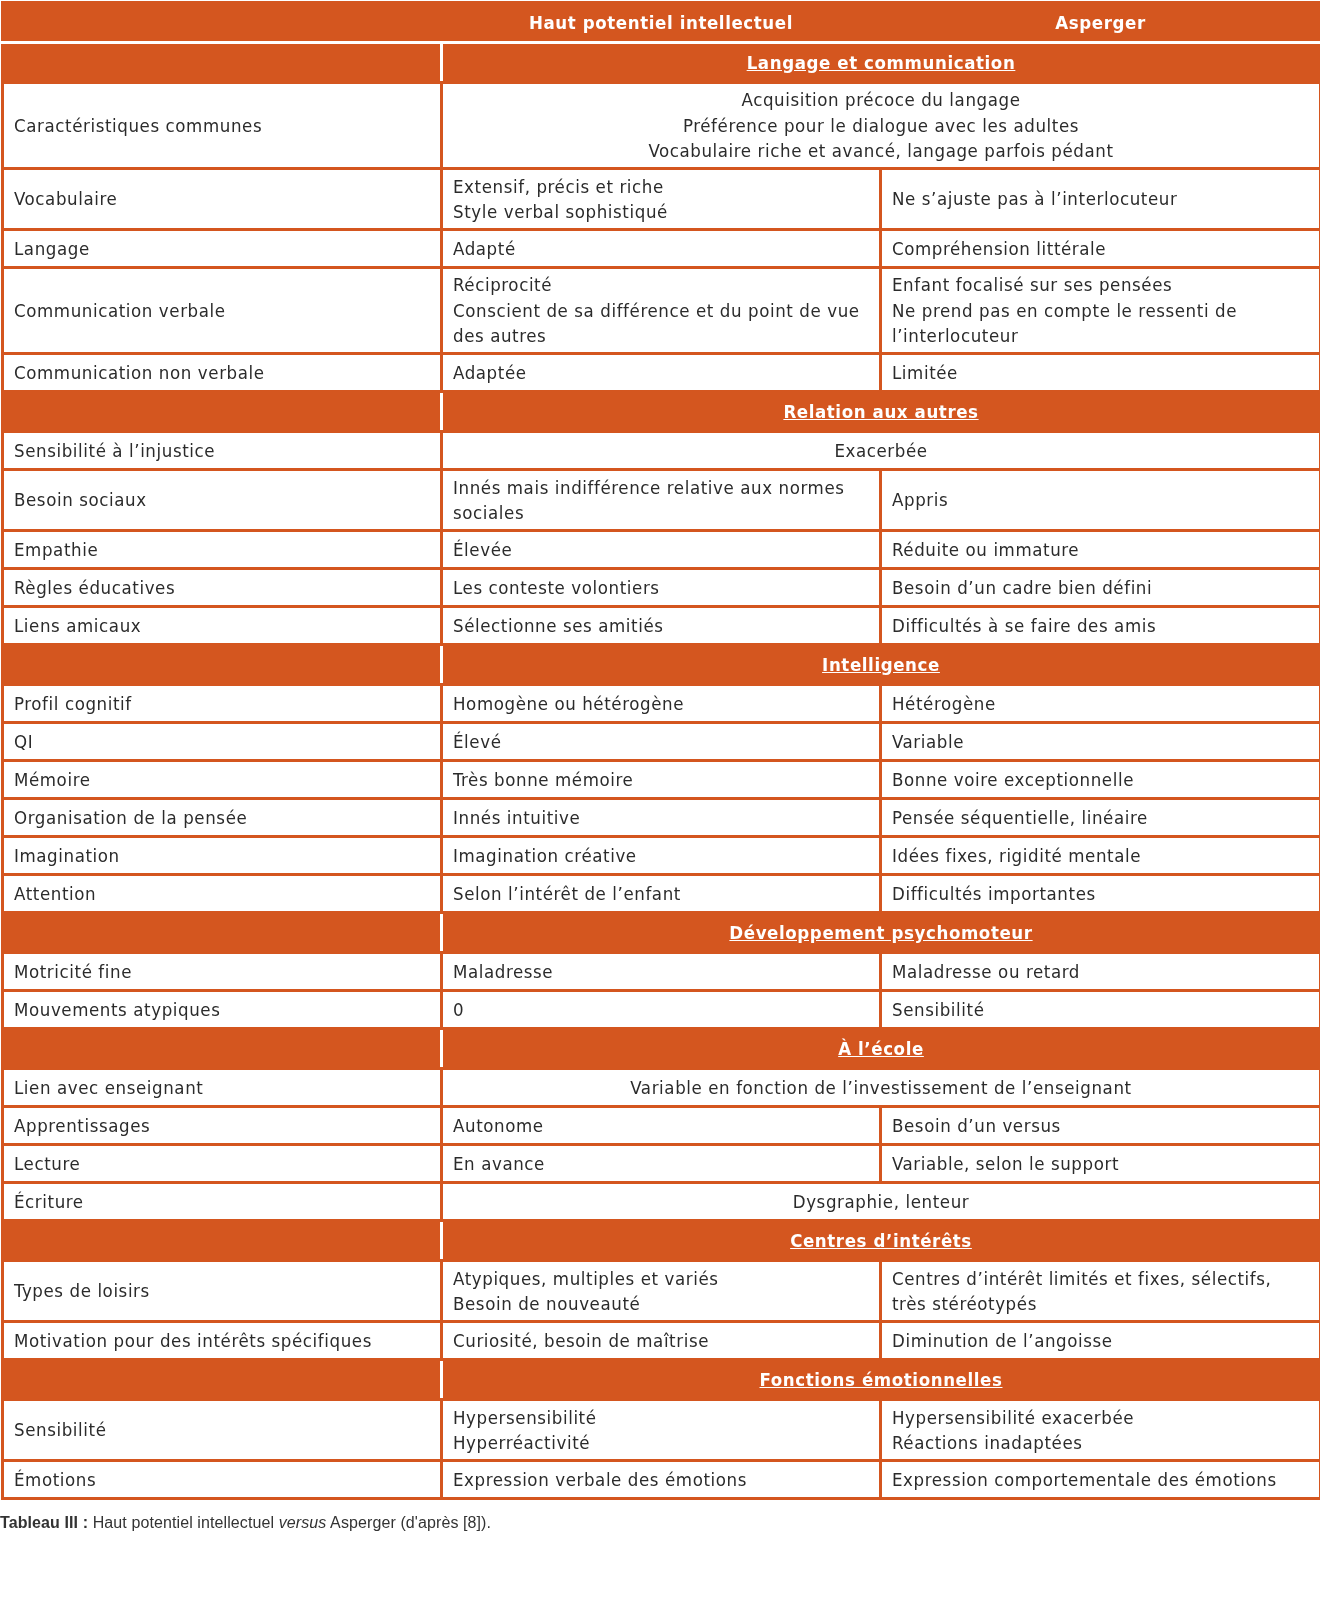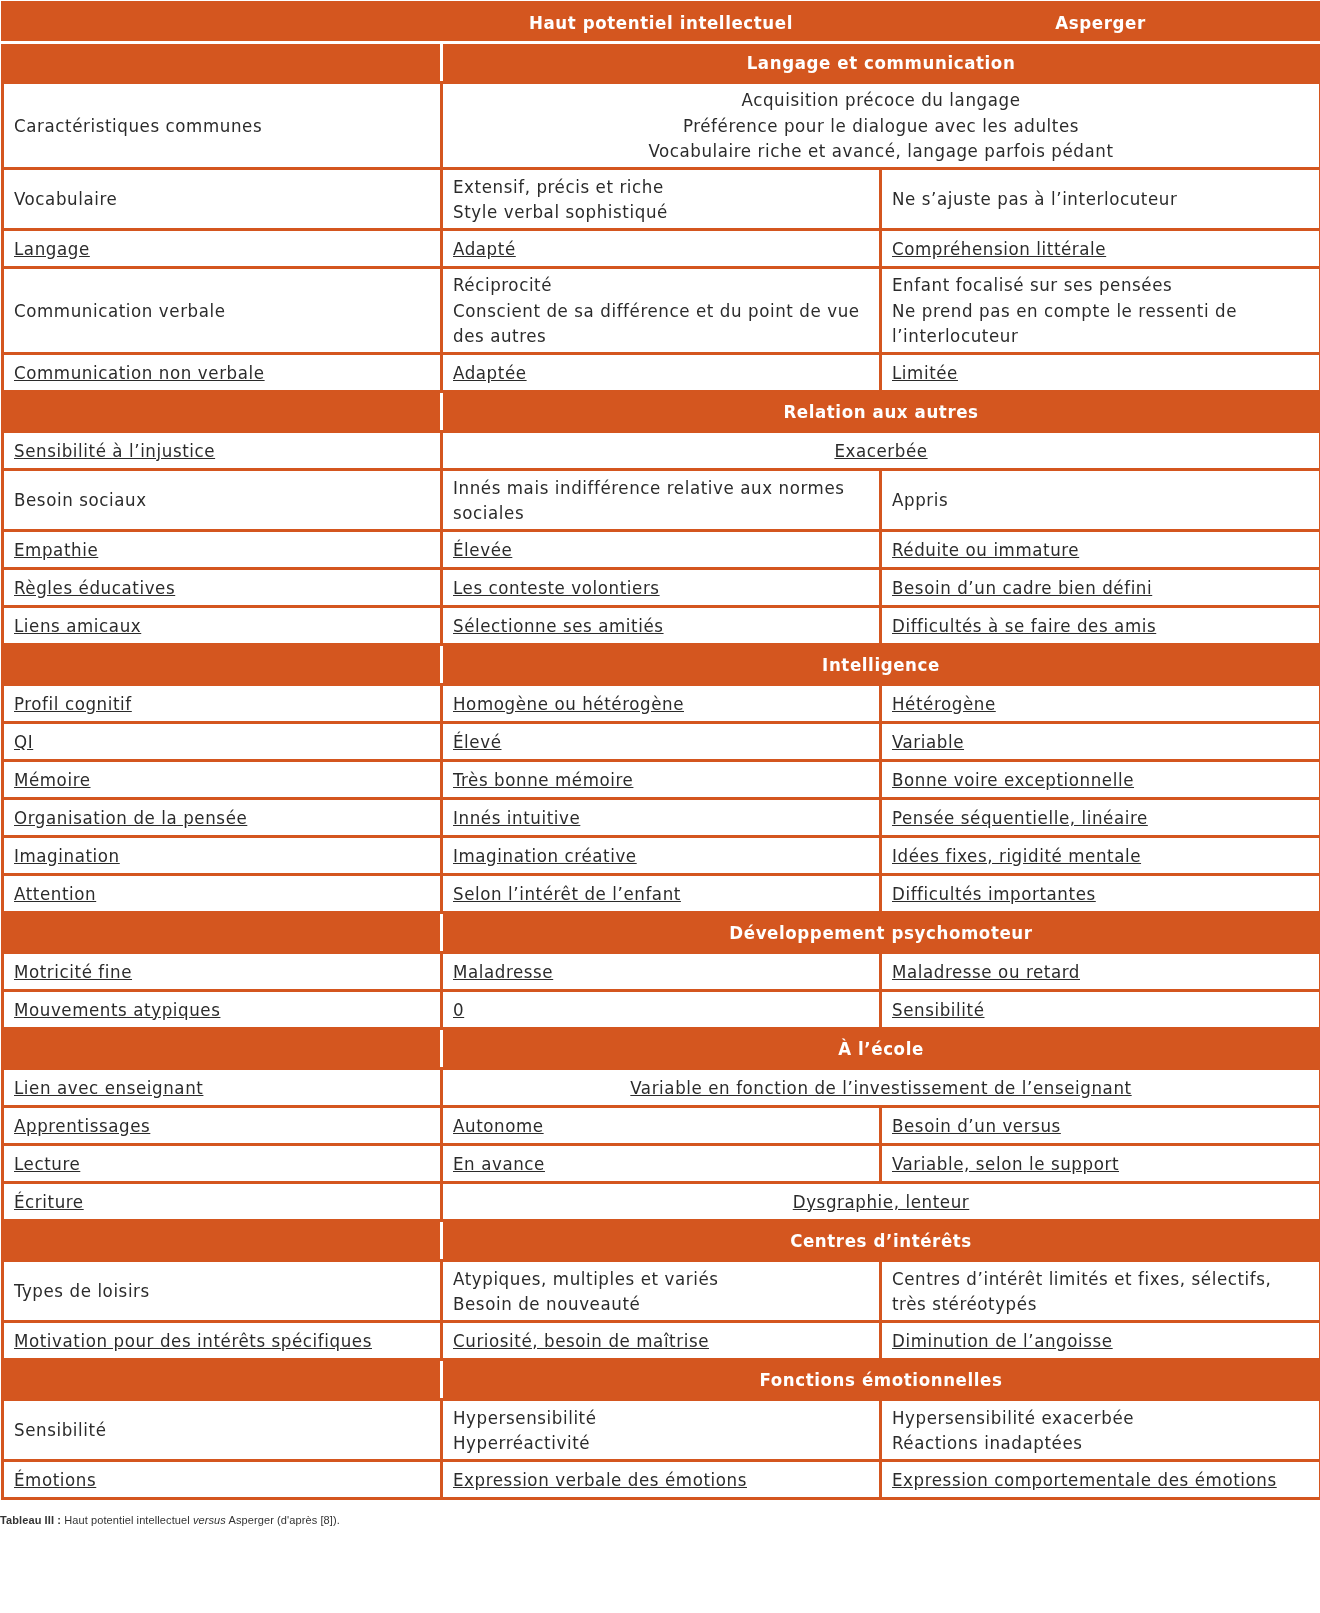--- a/index.html
+++ b/index.html
@@ -5,27 +5,27 @@
   html,body{margin:0;padding:0;background:#fff;}
   body{width:1320px;height:1613px;overflow:hidden;font-family:"DejaVu Sans Condensed","DejaVu Sans","Liberation Sans",sans-serif;color:#2b2b2b;}
   table{border-collapse:collapse;table-layout:fixed;width:1318px;margin-left:1px;margin-top:1px;}
   col.c1{width:439px;} col.c2{width:439px;} col.c3{width:440px;}
   td,th{border:3px solid #d4561f;padding:0 10px;font-size:18.5px;line-height:25.5px;letter-spacing:0.6px;vertical-align:middle;background:#fff;font-stretch:condensed;}
   tr.hdr th, tr.sec th, tr.sec td{background:#d4561f;color:#fff;font-weight:bold;text-align:center;border-color:#d4561f;}
   tr.hdr th{border-bottom:3px solid #fff;height:37px;}
   tr.hdr th+th{border-left:3px solid #fff;}
   tr.sec th{height:37px;}
   tr.sec td.blank{border-right:3px solid #fff;}
-  tr.sec th{border-left:3px solid #fca5a5;}
+  tr.sec th{border-left:3px solid #fca5a5;text-decoration:underline;}
   td.center{text-align:center;}
-  tr.r1 td{height:35px;text-decoration:underline;}
+  tr.r1 td{height:35px;}
   tr.r2 td{height:58px;}
   tr.r3 td{height:83px;}
   .line{display:block;}
-  .caption{font-family:"Liberation Sans",sans-serif;font-size:11px;color:#333;margin:14px 0 0 0;letter-spacing:0.1px;}
+  .caption{font-family:"Liberation Sans",sans-serif;font-size:16px;color:#333;margin:14px 0 0 0;letter-spacing:0.1px;}
   .caption b{font-weight:bold;}
   .caption i{font-style:italic;}
 </style>
 </head>
 <body>
 
 <table>
   <colgroup>
       <col class="c1">
       <col class="c2">

